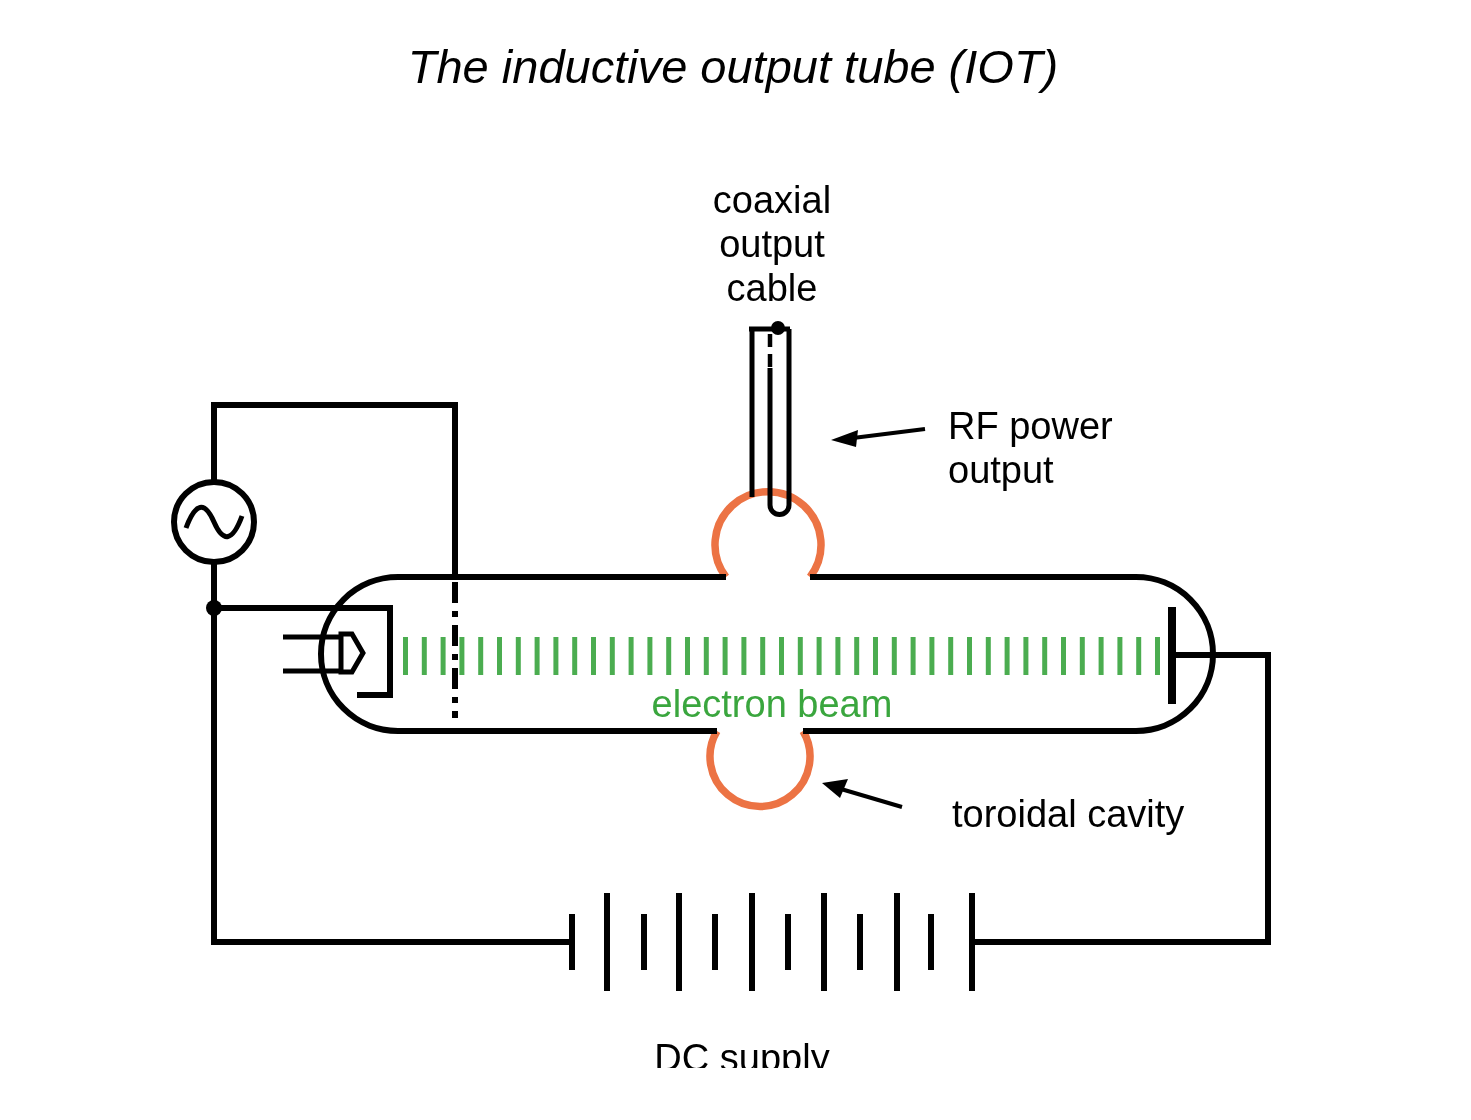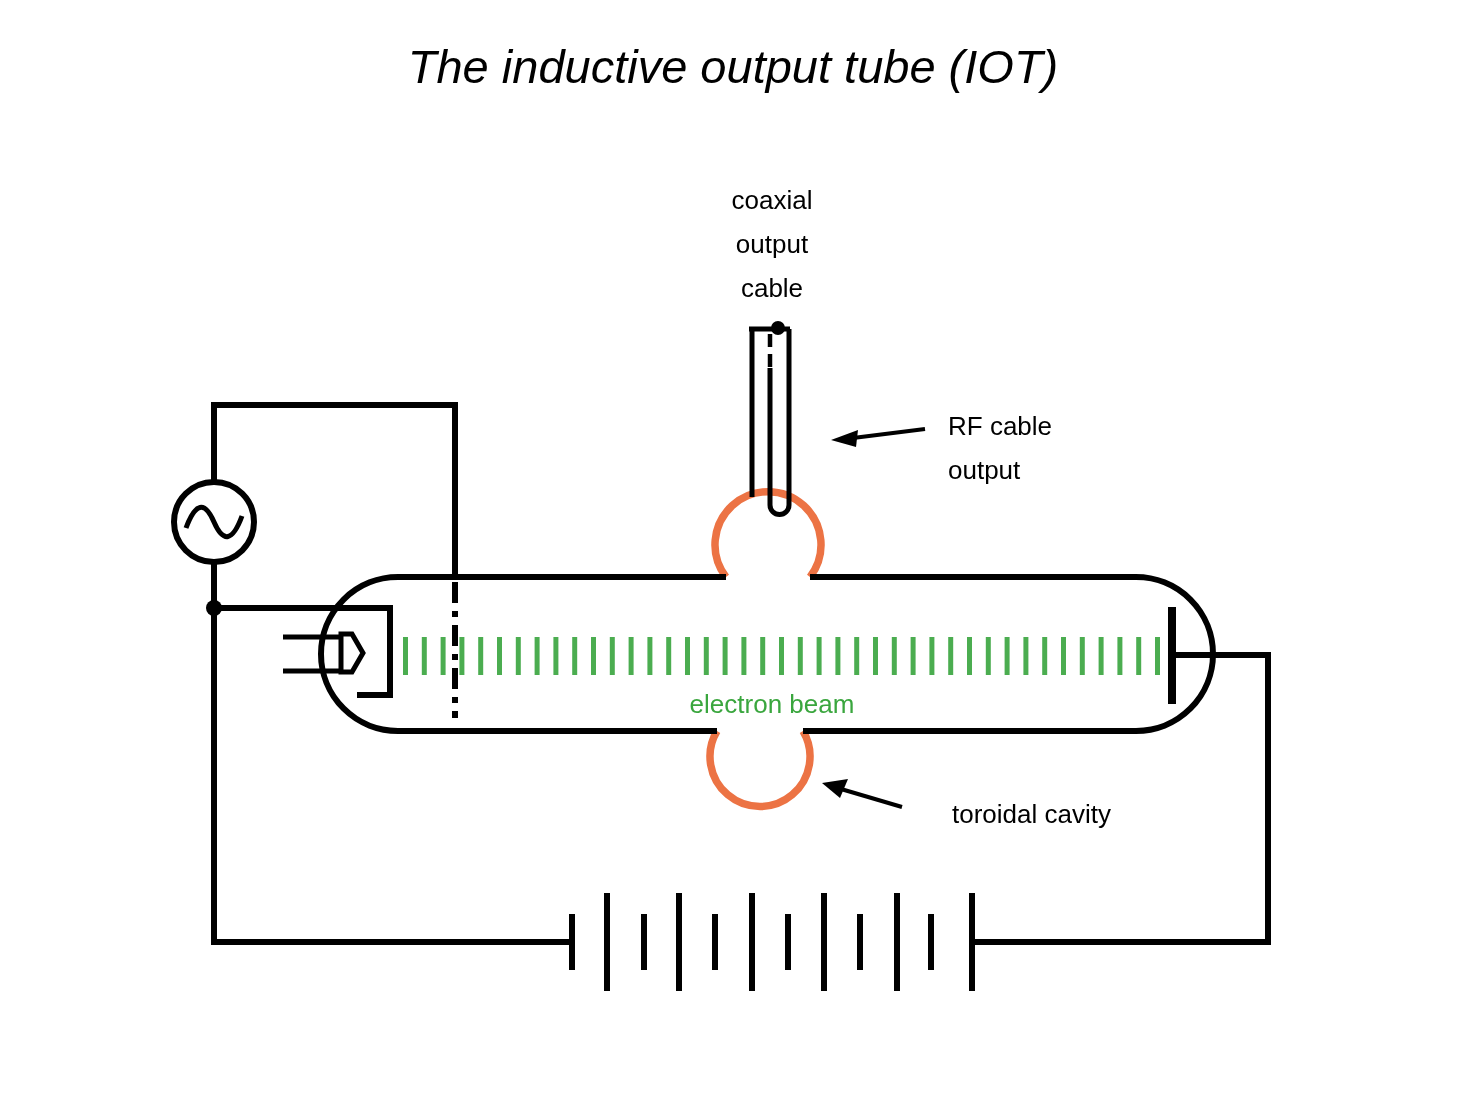--- a/index.html
+++ b/index.html
@@ -7,21 +7,21 @@
     position:relative;
     width:1471px;height:1068px;
     background:#fff;
     font-family:"Liberation Sans","DejaVu Sans",sans-serif;
     color:#000;
     overflow:hidden;
   }
   #diagram-svg{position:absolute;left:0;top:0;}
   .lbl{
     position:absolute;
-    font-size:26px;
+    font-size:38px;
     line-height:44px;
     white-space:pre-line;
     color:#000;
   }
   .lbl.centered{transform:translateX(-50%);text-align:center;}
   #title-label{
     font-size:47px;
     line-height:58px;
     font-style:italic;
     transform:translateX(-50%);
@@ -159,21 +159,22 @@
       <polygon points="822,783 848,779 840,798" fill="var(--black)"></polygon>
     </g>
   </svg>
 
   <div id="title-label" class="lbl" style="left:733px;top:38px;">The inductive output tube (IOT)</div>
 
   <div class="lbl centered" style="left:772px;top:178px;">coaxial
 output
 cable</div>
 
-  <div class="lbl" style="left:948px;top:404px;">RF cable
+  <div class="lbl" style="left:948px;top:404px;">RF power
 output</div>
 
   <div class="lbl" style="left:952px;top:792px;">toroidal cavity</div>
 
   <div id="electron-beam-label" class="lbl centered" style="left:772px;top:682px;">electron beam</div>
 
 
+  <div class="lbl centered" style="left:742px;top:1036px;">DC supply</div>
 </div>
 
 </body></html>

